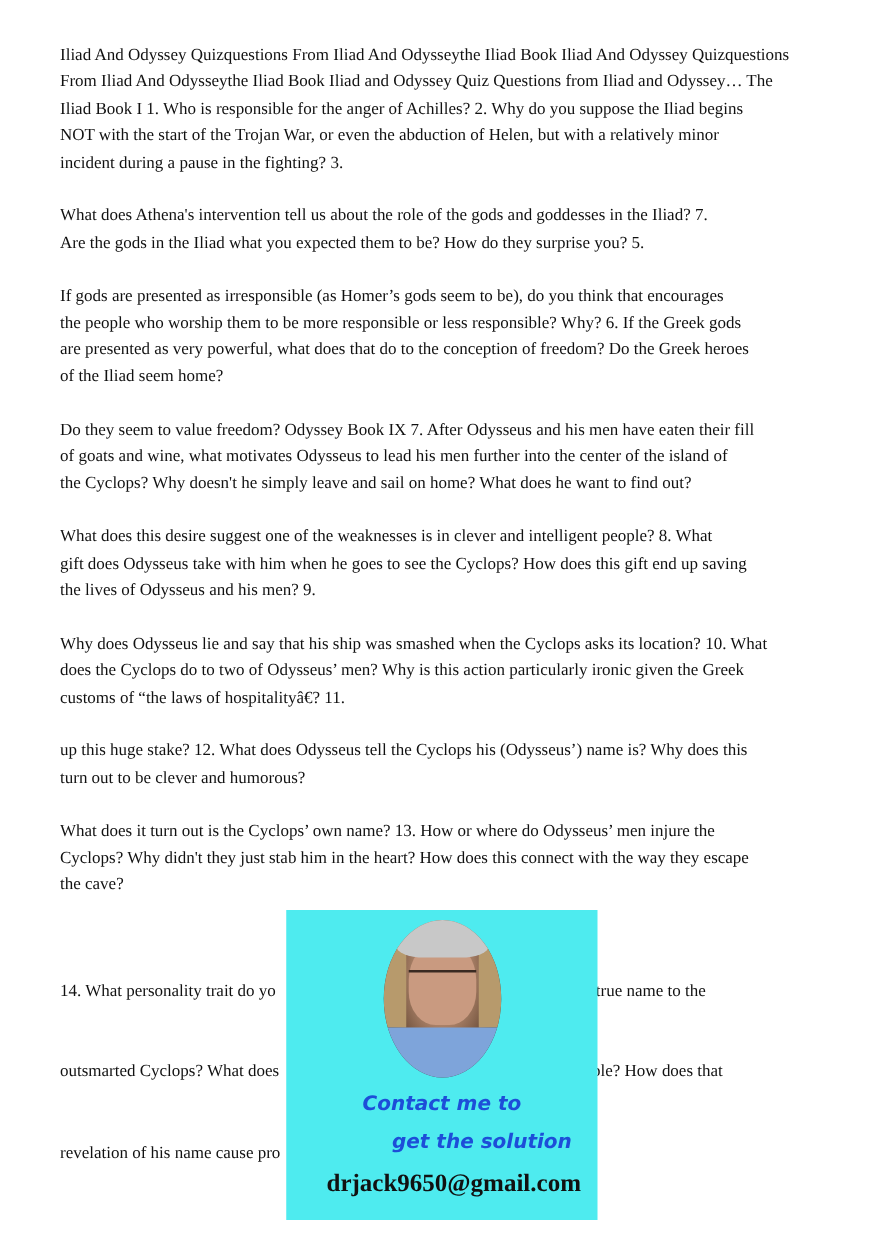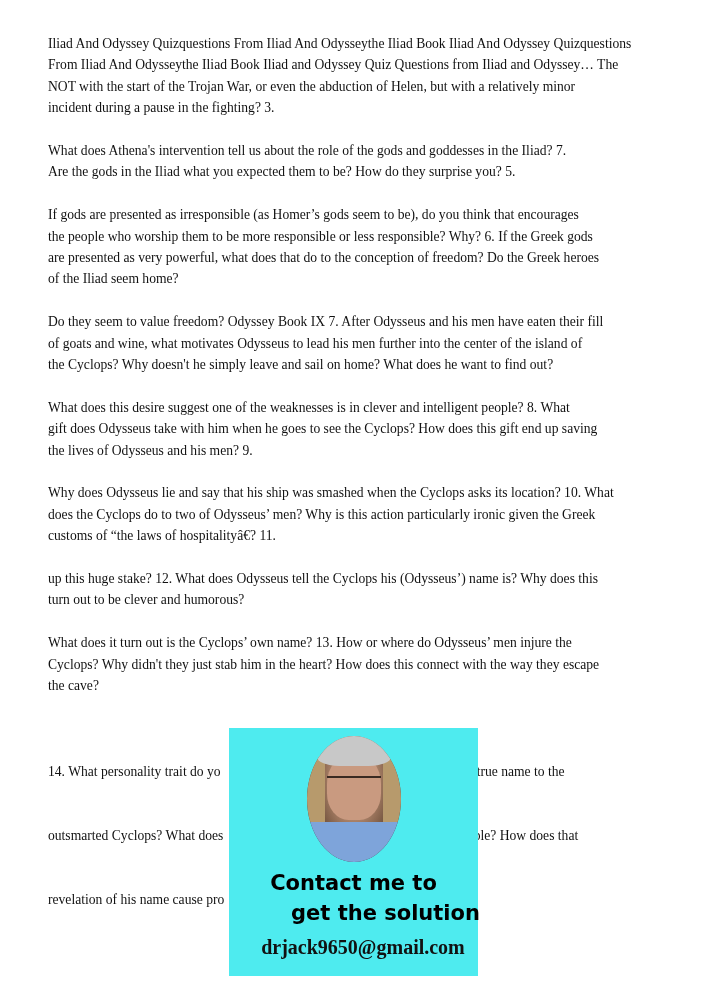--- a/index.html
+++ b/index.html
@@ -79,23 +79,24 @@
     .avatar .bg-right {
       position: absolute; right: 0; top: 20px; width: 18px; height: 66px;
       background: #b79a6c;
     }
     .cta {
       position: absolute;
       left: 0;
       width: 249px;
       font-family: "DejaVu Sans", "Liberation Sans", sans-serif;
       font-weight: bold;
-      font-size: 21px;
+      font-size: 16px;
       line-height: 30px;
-      color: #000000;
+      color: #1d4ed8;
+      font-style: italic;
     }
     .cta-1 { top: 140px; }
     .cta-2 { top: 170px; margin-left: 32px; }
     .email {
       position: absolute;
       left: 0;
       top: 206px;
       width: 268px;
       font-family: "Liberation Serif", "DejaVu Serif", serif;
       font-weight: bold;
@@ -104,20 +105,21 @@
       color: #111111;
     }
   </style>
 </head>
 <body>
 
 <div class="page">
   <p class="para">
     <span class="line">Iliad And Odyssey Quizquestions From Iliad And Odysseythe Iliad Book Iliad And Odyssey Quizquestions</span>
     <span class="line">From Iliad And Odysseythe Iliad Book Iliad and Odyssey Quiz Questions from Iliad and Odyssey… The</span>
+    <span class="line">Iliad Book I 1. Who is responsible for the anger of Achilles? 2. Why do you suppose the Iliad begins</span>
     <span class="line">NOT with the start of the Trojan War, or even the abduction of Helen, but with a relatively minor</span>
     <span class="line">incident during a pause in the fighting? 3.</span>
   </p>
   <p class="para">
     <span class="line">What does Athena's intervention tell us about the role of the gods and goddesses in the Iliad? 7.</span>
     <span class="line">Are the gods in the Iliad what you expected them to be? How do they surprise you? 5.</span>
   </p>
   <p class="para">
     <span class="line">If gods are presented as irresponsible (as Homer’s gods seem to be), do you think that encourages</span>
     <span class="line">the people who worship them to be more responsible or less responsible? Why? 6. If the Greek gods</span>

